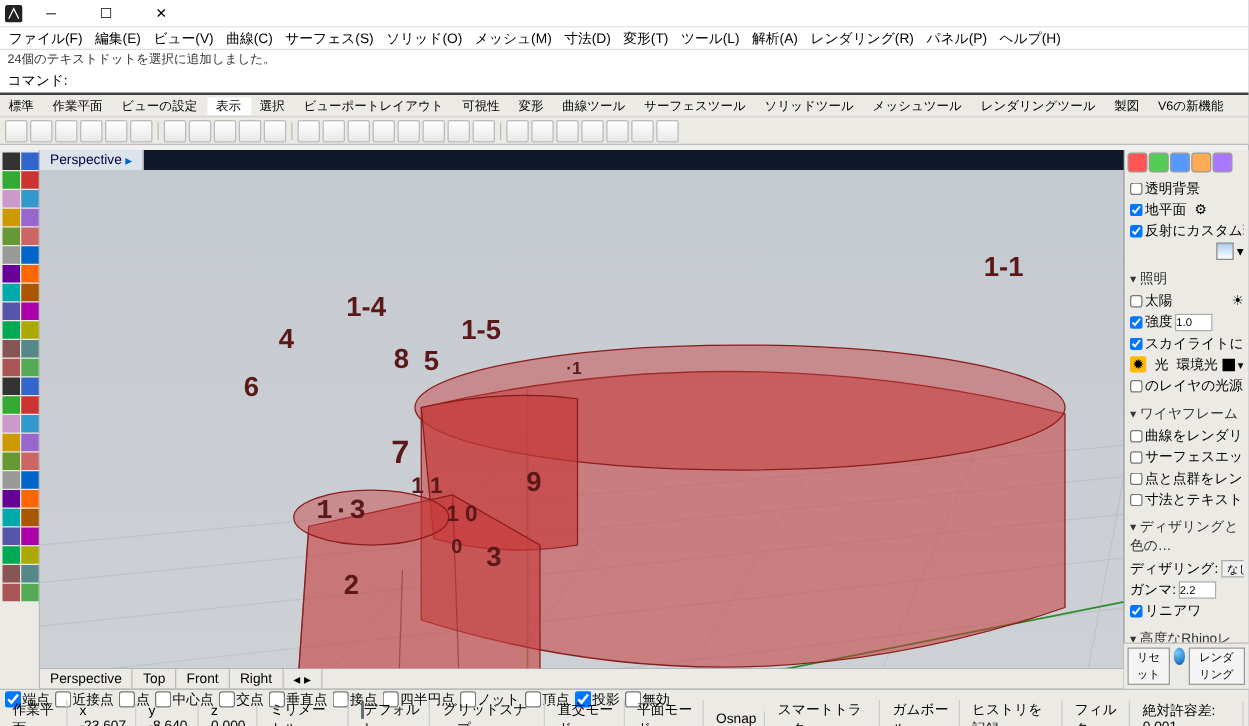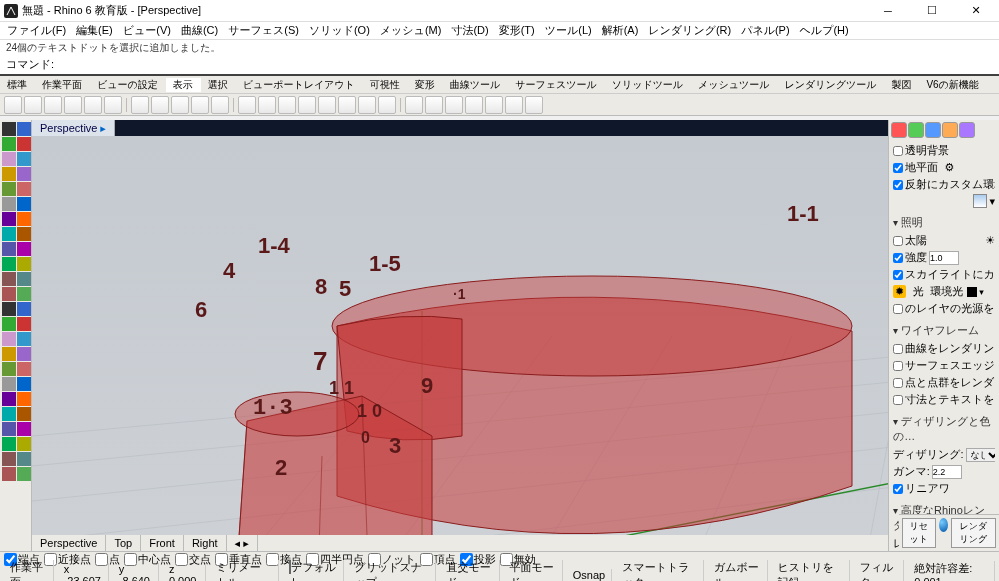--- a/index.html
+++ b/index.html
@@ -21,21 +21,21 @@
 .workspace { position:absolute; top:120px; left:0; right:0; bottom:30px; display:flex; }
 .left-tools { width:32px; background:#eceae5; display:flex; flex-direction:column; padding:2px; gap:1px; border-right:1px solid #bbb; }
 .ltool { width:14px; height:14px; margin:0 auto; }
 .left-tools-inner { display:grid; grid-template-columns:14px 14px; gap:1px; }
 .viewport-area { flex:1; position:relative; background:#0f172a; }
 .vp-tab { position:absolute; top:0; left:0; height:16px; background:#dde3ea; padding:0 8px; font-size:10px; display:flex; align-items:center; color:#004; border-right:1px solid #aaa; }
 .vp-canvas { position:absolute; top:16px; left:0; right:0; bottom:16px; background:linear-gradient(#c5cad0,#cdd1d6); overflow:hidden; }
 .annot { position:absolute; font-size:22px; font-weight:bold; color:#5a1818; font-family:Arial; }
 .vp-bottom-tabs { position:absolute; bottom:0; left:0; height:16px; display:flex; background:#eceae5; font-size:10px; width:100%; }
 .vp-bottom-tabs span { padding:0 8px; border-right:1px solid #bbb; display:flex; align-items:center; }
-.right-panel { width:111px; background:#eceae5; border-left:1px solid #bbb; overflow:hidden; font-size:10px; }
+.right-panel { width:100px; background:#eceae5; border-left:1px solid #bbb; overflow:hidden; font-size:10px; }
 .rp-tabs { height:20px; display:flex; padding:2px; gap:1px; }
 .rp-tab { width:16px; height:16px; border:1px solid #999; border-radius:3px; }
 .rp-section { padding:2px 4px; }
 .rp-header { font-size:10px; color:#333; padding:2px 0; }
 .rp-row { display:flex; align-items:center; gap:2px; padding:1px 0; font-size:9px; white-space:nowrap; overflow:hidden; }
 .rp-row input[type=checkbox]{ width:10px; height:10px; }
 .rp-input { width:30px; height:14px; font-size:9px; border:1px solid #aaa; }
 .rp-btn { padding:1px 4px; border:1px solid #999; background:#f4f4f4; font-size:9px; }
 .rp-footer { position:absolute; bottom:0; right:0; width:100px; display:flex; gap:3px; padding:3px; background:#eceae5; border-top:1px solid #bbb; }
 .globe { width:14px; height:14px; border-radius:50%; background:radial-gradient(circle at 30% 30%,#7cf,#05a); }
@@ -51,21 +51,20 @@
 </head>
 <body>
 
 <div class="titlebar">
   <span class="icon">
     <svg viewBox="0 0 14 14">
         <rect width="14" height="14" fill="#222" rx="2"></rect>
         <path d="M3 11 L7 3 L11 11" stroke="#fff" fill="none"></path>
       </svg>
   </span>
-  <span class="title">無題 - Rhino 6 教育版 - [Perspective]</span>
   <div class="winbtns">
     <div class="winbtn">─</div>
     <div class="winbtn">☐</div>
     <div class="winbtn close">✕</div>
   </div>
 </div>
 
 <div class="menubar" id="menubar">
     <span>ファイル(F)</span>
     <span>編集(E)</span>
@@ -228,21 +227,21 @@
           <path d="M 305 190 Q 370 175 430 183 L 430 300 Q 370 310 315 295 Z" fill-opacity="0.65"></path>
 
           <path d="M 215 285 L 330 260 L 400 300 L 400 450 L 285 475 L 205 430 Z" fill-opacity="0.6"></path>
           <path d="M 215 285 L 205 430 M 330 260 L 335 400 M 285 475 L 290 320" stroke-opacity="0.5"></path>
           <ellipse cx="265" cy="278" rx="62" ry="22" fill-opacity="0.45"></ellipse>
         </g>
       </svg>
 
       <div id="annots">
           <div class="annot" style="left: 755px; top: 65px;">1-1</div>
-          <div class="annot" style="left: 226px; top: 97px;">1-4</div>
+          <div class="annot" style="left: 245px; top: 97px;">1-4</div>
           <div class="annot" style="left: 337px; top: 115px;">1-5</div>
           <div class="annot" style="left: 191px; top: 122px;">4</div>
           <div class="annot" style="left: 283px; top: 138px;">8</div>
           <div class="annot" style="left: 307px; top: 140px;">5</div>
           <div class="annot" style="left: 163px; top: 161px;">6</div>
           <div class="annot" style="left: 421px; top: 150px; font-size: 14px;">·1</div>
           <div class="annot" style="left: 281px; top: 210px; font-size: 26px;">7</div>
           <div class="annot" style="left: 297px; top: 242px; font-size: 18px;">1 1</div>
           <div class="annot" style="left: 389px; top: 237px;">9</div>
           <div class="annot" style="left: 221px; top: 260px; font-family: Liberation Mono, monospace;">1·3</div>

